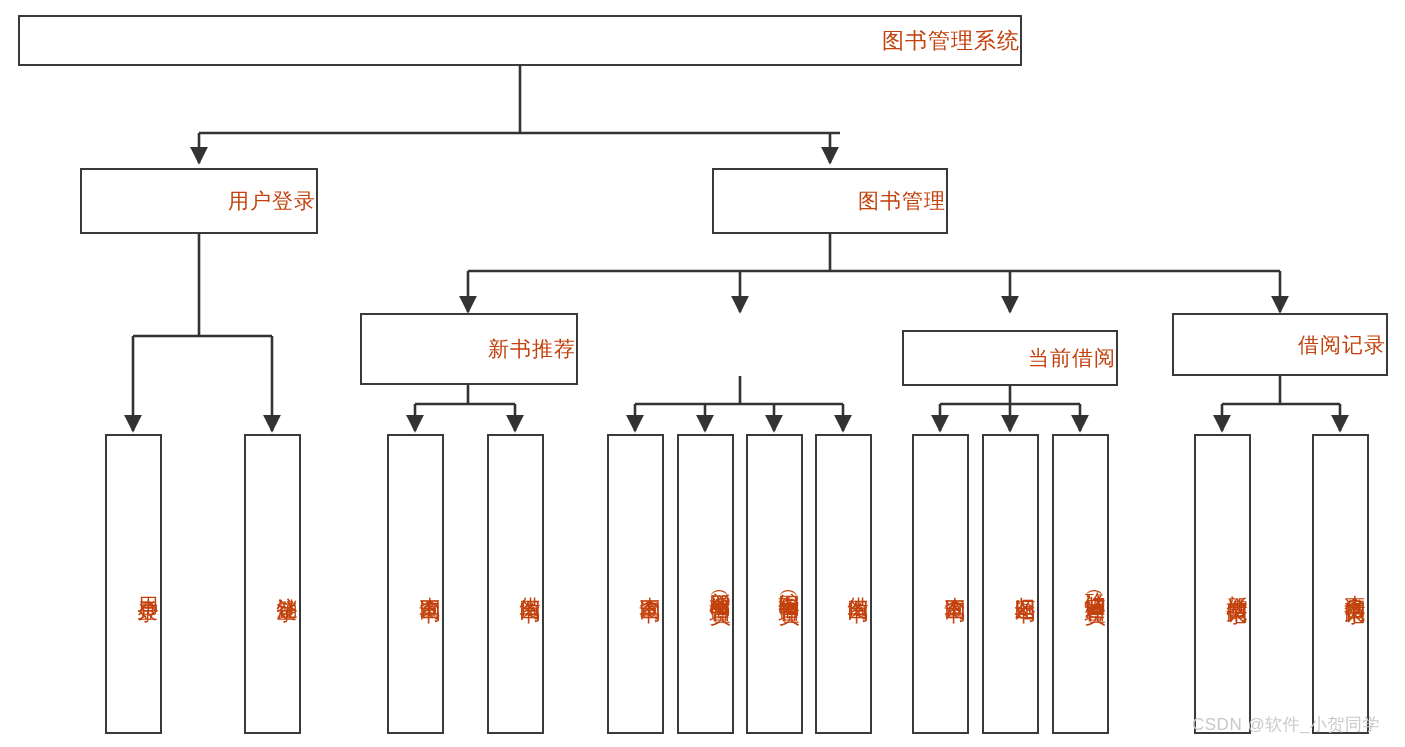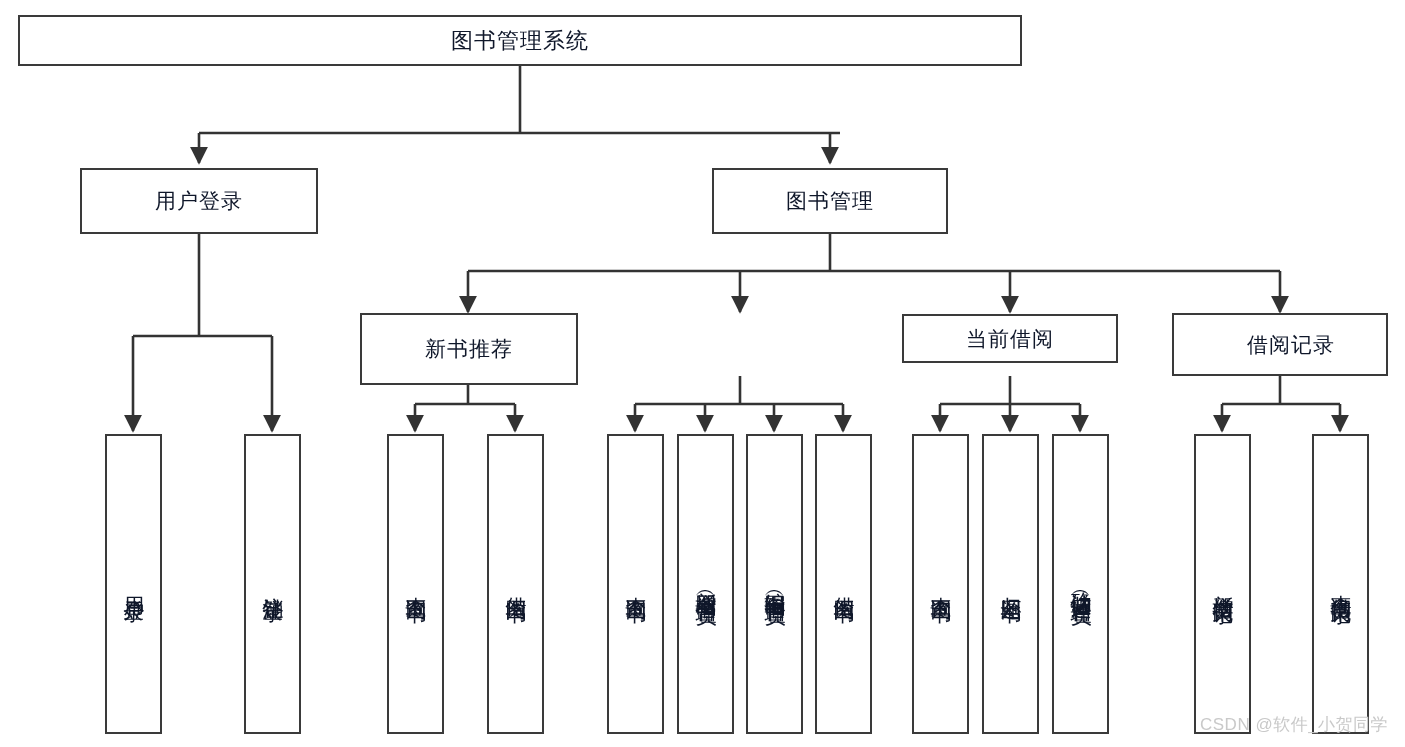--- a/index.html
+++ b/index.html
@@ -25,22 +25,22 @@
     height: 747px;
     pointer-events: none;
   }
   .node {
     position: absolute;
     box-sizing: border-box;
     border: 2.5px solid #3a3a3a;
     background: #ffffff;
     display: flex;
     align-items: center;
-    justify-content: center;
-    color: #0f172a;
+    justify-content: flex-end;
+    color: #c2410c;
     text-align: center;
   }
   .node.horiz {
     font-size: 21px;
     letter-spacing: 1px;
   }
   .node.vert {
     font-size: 21px;
   }
   .node.vert .vlabel {
@@ -54,21 +54,20 @@
   .node.root {
     font-size: 22px;
   }
   .watermark {
     position: absolute;
     color: #c9c9c9;
     font-size: 17px;
     letter-spacing: 0.5px;
     white-space: nowrap;
     user-select: none;
-    margin-left: 8px;
   }
 </style>
 </head>
 <body>
 
 <div id="canvas">
 
   <svg id="wires" viewBox="0 0 1405 747" xmlns="http://www.w3.org/2000/svg">
     <defs>
       <marker id="arrow" viewBox="0 0 10 10" refX="9" refY="5" markerWidth="7" markerHeight="7" orient="auto-start-reverse">
@@ -126,21 +125,21 @@
   <div class="node horiz" style="left:80px; top:168px; width:238px; height:66px;">
     <span>用户登录</span>
   </div>
   <div class="node horiz" style="left:712px; top:168px; width:236px; height:66px;">
     <span>图书管理</span>
   </div>
 
   <div class="node horiz" style="left:360px; top:313px; width:218px; height:72px;">
     <span>新书推荐</span>
   </div>
-  <div class="node horiz" style="left:902px; top:314px; width:216px; height:49px;">
+  <div class="node horiz" style="left:902px; top:330px; width:216px; height:56px;">
     <span>当前借阅</span>
   </div>
   <div class="node horiz" style="left:1172px; top:313px; width:216px; height:63px;padding-left:22px;">
     <span>借阅记录</span>
   </div>
 
   <div class="node vert" style="left:105px; top:434px; width:57px; height:300px;">
     <span class="vlabel">用户登录</span>
   </div>
   <div class="node vert" style="left:244px; top:434px; width:57px; height:300px;">

